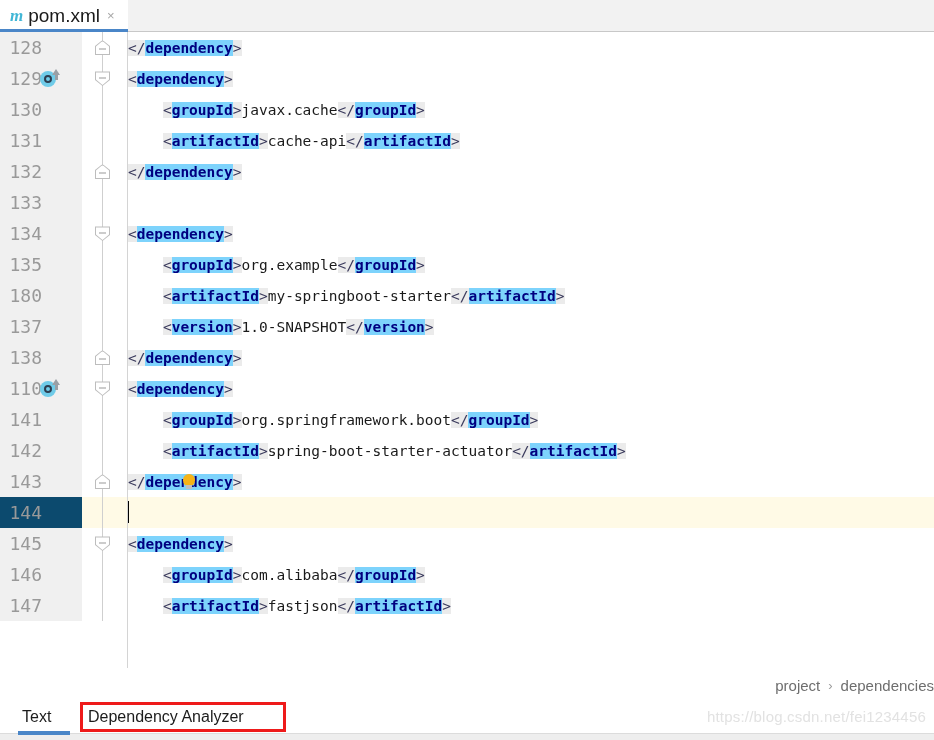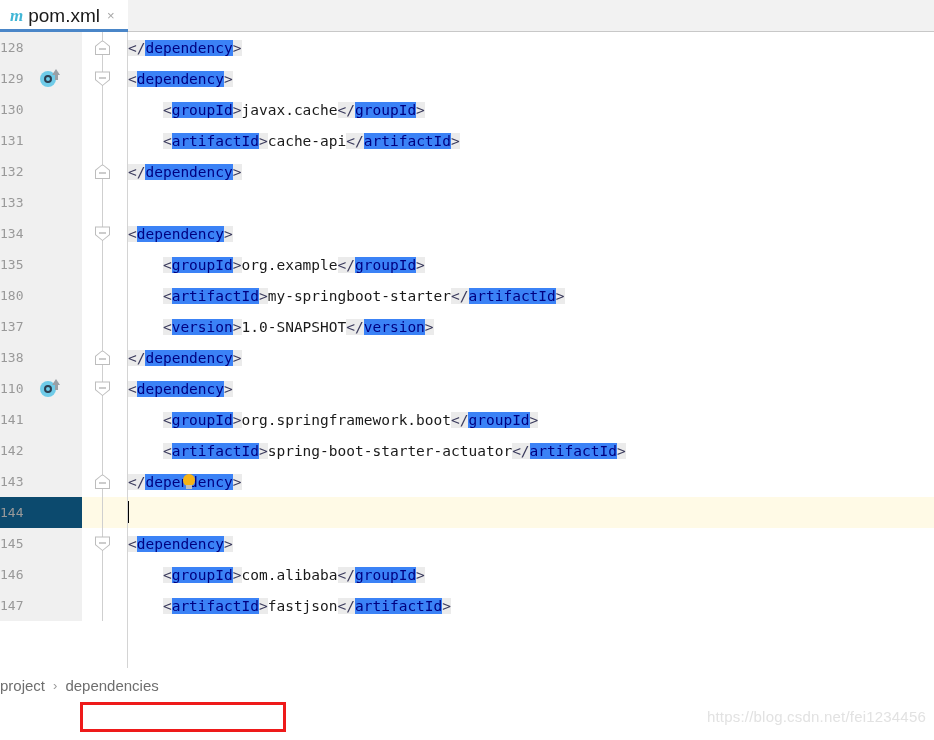--- a/index.html
+++ b/index.html
@@ -91,24 +91,24 @@
     background: #f0f0f0;
     display: flex;
     align-items: center;
     justify-content: flex-start;
   }
   .code-line.current .gutter { background: #0c4a6e; }
 
   .lineno {
     display: inline-block;
     width: 44px;
-    text-align: left;
+    text-align: right;
     padding-right: 2px;
     font-family: "DejaVu Sans Mono", monospace;
-    font-size: 13px;
+    font-size: 18px;
     color: #999999;
     user-select: none;
   }
 
   
   .gutter-icon-maven {
     position: absolute;
     left: 40px; top: 50%;
     transform: translateY(-50%);
     width: 20px; height: 20px;
@@ -244,22 +244,22 @@
     color: #000000;
     display: flex;
     align-items: center;
     white-space: pre;
     padding-left: 1px;
   }
 
   .tok { white-space: pre; }
   .tag {
     color: #000080;
-    font-weight: normal;
-    background: #3b82f6;
+    font-weight: bold;
+    background: #7dd3fc;
   }
   .punct {
     color: #3a3a5c;
     background: #ebebeb;
   }
   .val { color: #1a1a1a; background: transparent; }
   .indent { background: #ffffff; }
 
   
   .caret {
@@ -270,20 +270,21 @@
   }
 
   
   .breadcrumb {
     position: absolute;
     left: 0; top: 668px;
     width: 934px; height: 34px;
     background: #ffffff;
     display: flex;
     align-items: center;
+    justify-content: flex-end;
   }
   .crumb {
     font-size: 15px;
     color: #6e6e6e;
   }
   .crumb-sep {
     font-size: 13px;
     color: #9a9a9a;
     margin: 0 8px;
   }
@@ -551,18 +552,24 @@
         </div>
       </div>
   </div>
 
   <div class="breadcrumb">
     <span class="crumb">project</span>
     <span class="crumb-sep">›</span>
     <span class="crumb">dependencies</span>
   </div>
 
+  <div class="bottombar">
+    <div class="strip"></div>
+    <div class="btab btab-text">Text</div>
+    <div class="btab-underline"></div>
+    <div class="btab btab-dep">Dependency Analyzer</div>
+  </div>
 
   <div class="redbox"></div>
 
   <div class="watermark">https://blog.csdn.net/fei1234456</div>
 
 </div>
 
 </body></html>

